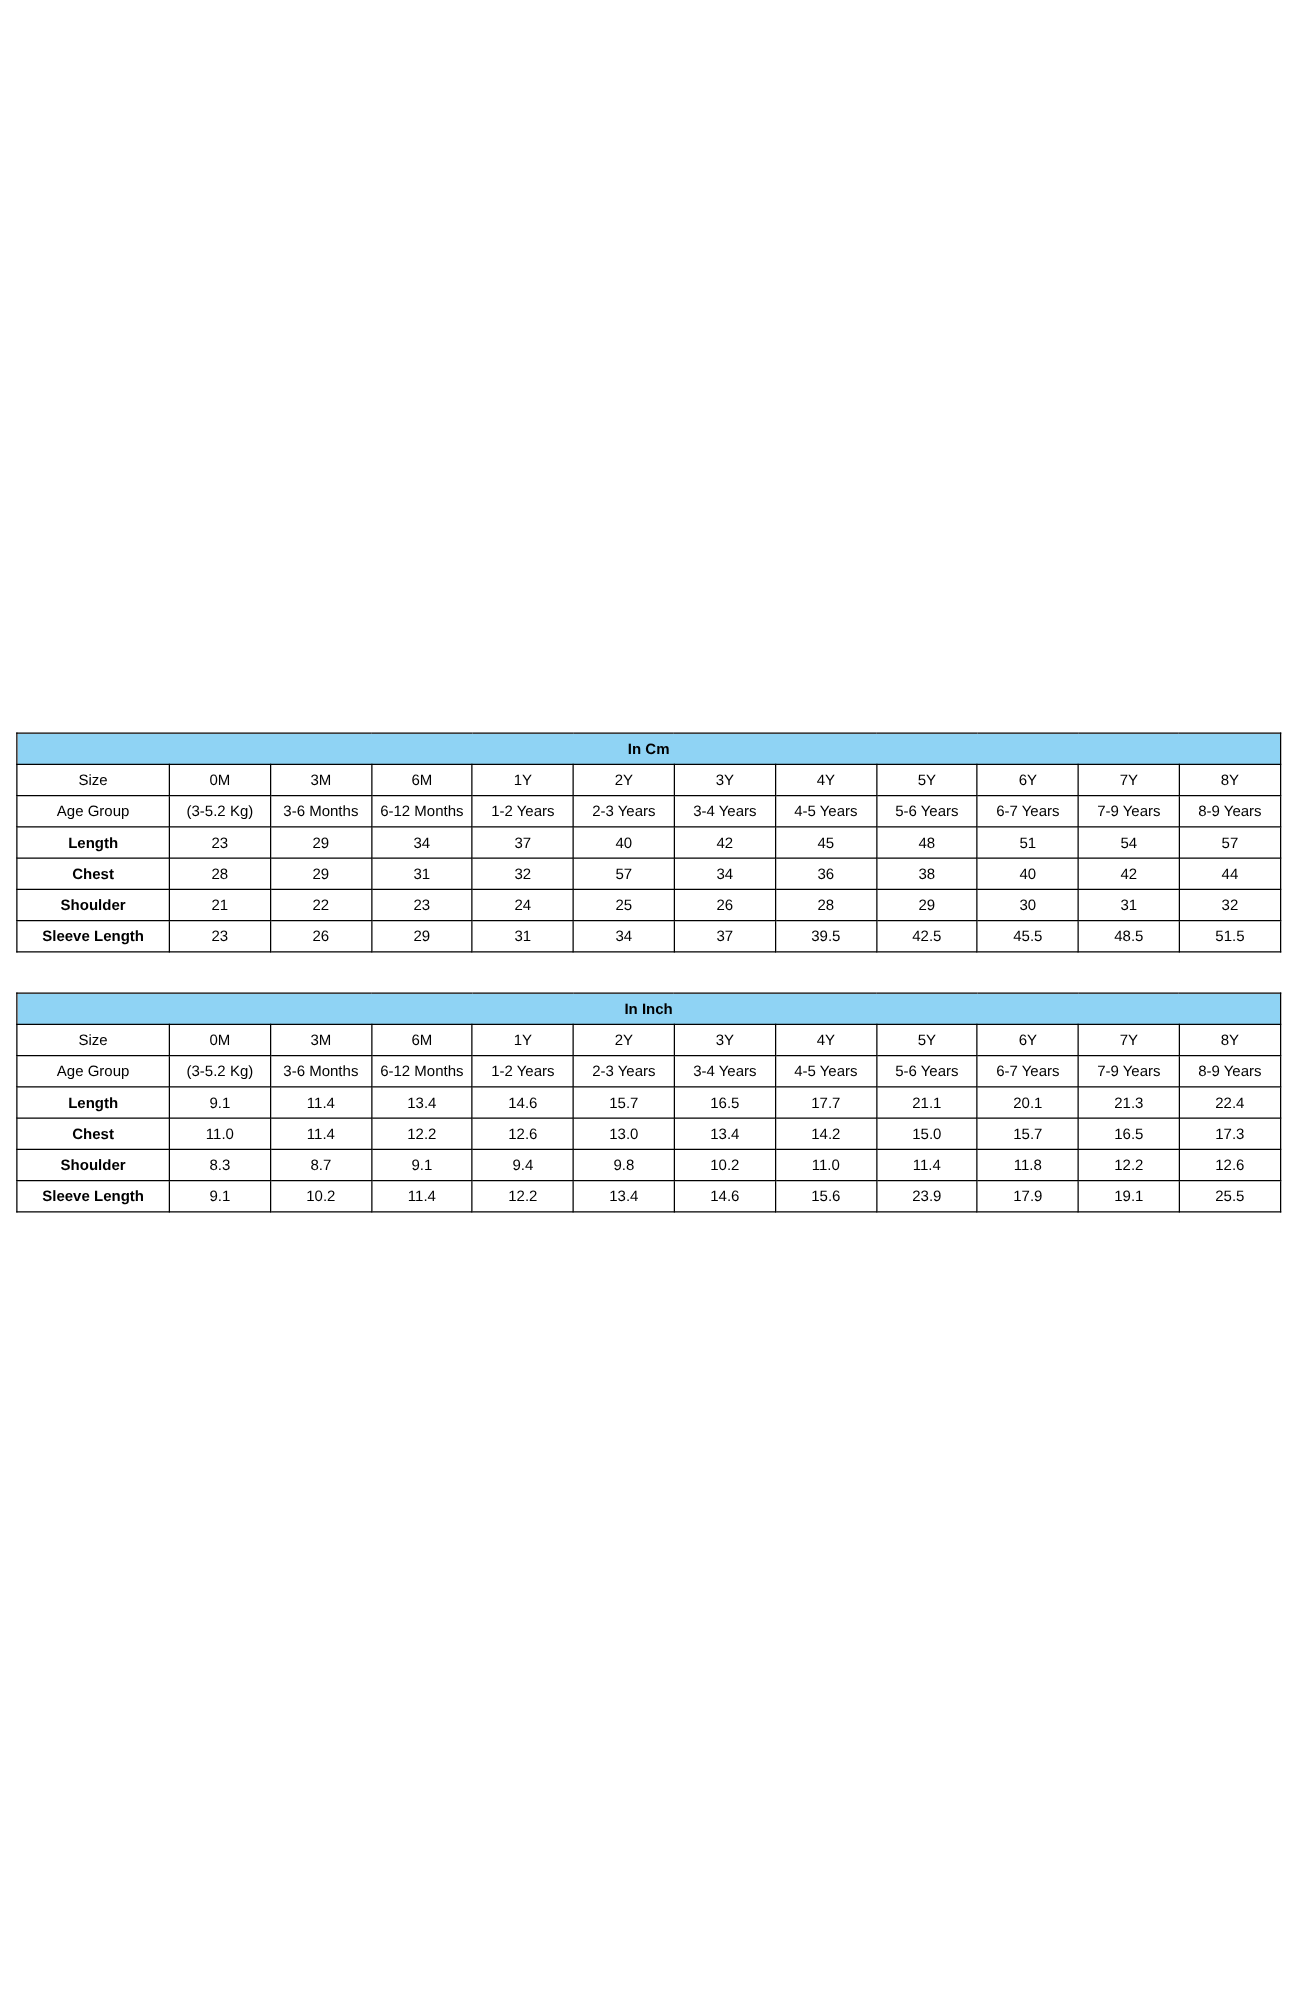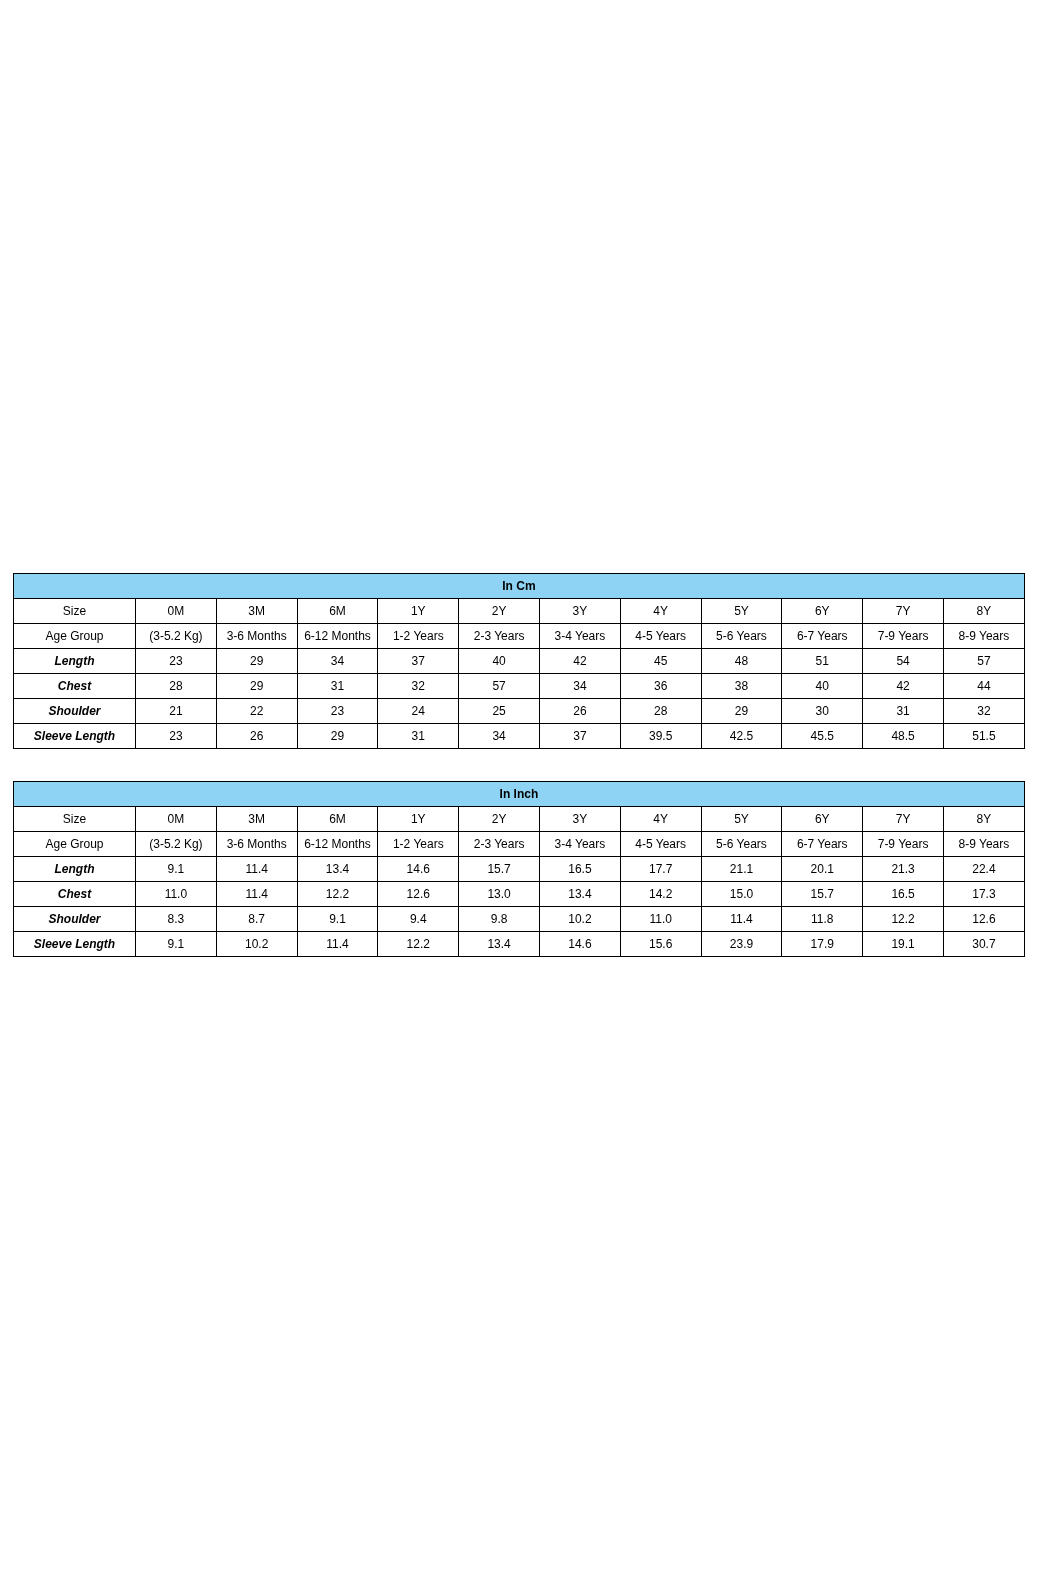--- a/index.html
+++ b/index.html
@@ -10,21 +10,21 @@
   body {
     width: 1050px;
     height: 1596px;
     font-family: "Liberation Sans", sans-serif;
     color: #000000;
     position: relative;
   }
   .sheet {
     position: absolute;
     left: 13px;
-    top: 573px;
+    top: 586px;
     width: 1010px;
   }
   table.size-table {
     border-collapse: collapse;
     table-layout: fixed;
     width: 1010px;
     margin: 0;
   }
   .spacer {
     height: 32px;
@@ -48,21 +48,20 @@
     height: 22px;
   }
   .hdr-cell {
     font-weight: normal;
     font-size: 12px;
   }
   .row-label {
     font-weight: bold;
     text-align: left;
     padding-left: 6px;
-    font-style: italic;
   }
   col.c-label { width: 122px; }
   col.c-data  { width: 80.8px; }
 </style>
 </head>
 <body>
 
 <div class="sheet">
 
   <table class="size-table">
@@ -267,18 +266,18 @@
         <td>9.1</td>
         <td>10.2</td>
         <td>11.4</td>
         <td>12.2</td>
         <td>13.4</td>
         <td>14.6</td>
         <td>15.6</td>
         <td>23.9</td>
         <td>17.9</td>
         <td>19.1</td>
-        <td>30.7</td>
+        <td>25.5</td>
       </tr>
     </tbody>
   </table>
 
 </div>
 
 </body></html>

